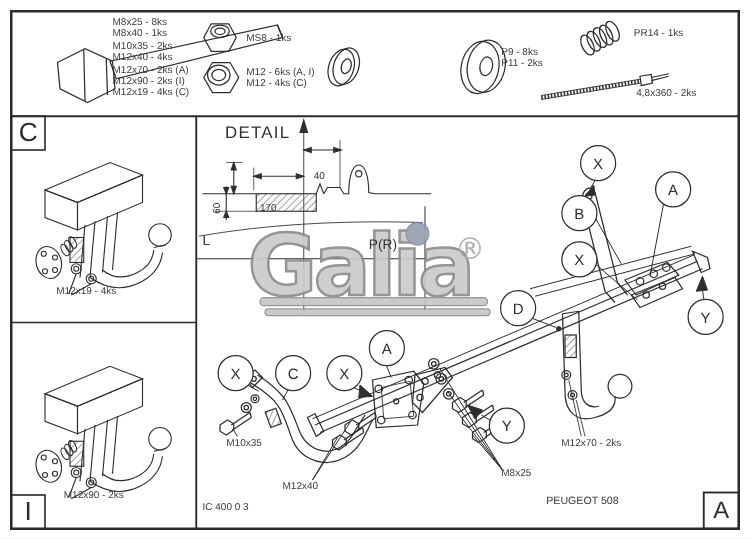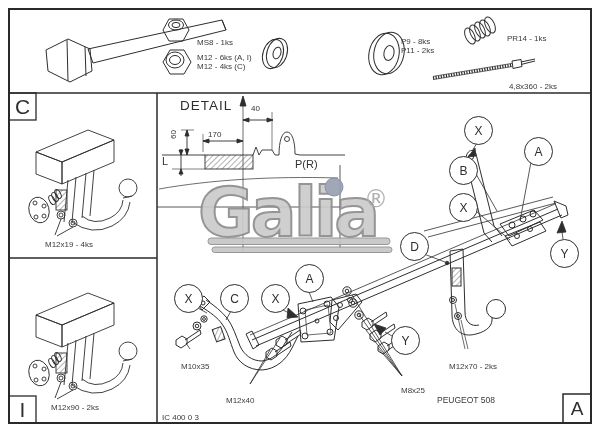--- a/index.html
+++ b/index.html
@@ -1,24 +1,24 @@
 <!DOCTYPE html>
 <html><head>
 <meta charset="utf-8">
 <style>
   html,body{margin:0;padding:0;background:#e8e8e8;}
   .sheet{
     position:relative;width:600px;height:431px;background:#ffffff;
     font-family:"Liberation Sans",sans-serif;color:#3a3a3a;overflow:hidden;
   }
   .sheet svg{position:absolute;left:0;top:0;}
-  .lbl{position:absolute;font-size:8px;line-height:9.4px;white-space:nowrap;color:#3a3a3a;margin-top:12px;}
+  .lbl{position:absolute;font-size:8px;line-height:9.4px;white-space:nowrap;color:#3a3a3a;}
   .stack{position:absolute;}
   .stack div{font-size:8px;line-height:9.4px;white-space:nowrap;color:#3a3a3a;}
-  .dim{position:absolute;font-size:8px;white-space:nowrap;color:#333;}
+  .dim{position:absolute;font-size:8px;white-space:nowrap;color:#333;margin-top:32px;}
   .big{font-size:11px;}
   .detail-title{position:absolute;font-size:13.5px;letter-spacing:1px;color:#2f2f2f;}
   .rot{transform:rotate(-90deg);transform-origin:center center;}
   .callout{
     position:absolute;width:27px;height:27px;border:1.2px solid #2e2e2e;border-radius:50%;
     background:#fff;display:flex;align-items:center;justify-content:center;
     font-size:12px;color:#2e2e2e;
   }
   .panel-letter{
     position:absolute;display:flex;align-items:center;justify-content:center;
@@ -274,20 +274,29 @@
       <path d="M309,292 L313,302"></path>
       <path d="M392,336 L385,332"></path>
           <polygon points="374,324 386,328 380,335" fill="#2e2e2e"></polygon>
       <path d="M190,349 L186,343"></path>
       <path d="M250,384 L270,350 M250,384 L280,338"></path>
       <path d="M402,376 L352,295 M402,376 L358,313 M402,376 L366,330 M402,376 L378,348"></path>
     </g>
   </g>
 </svg>
 
+<div class="stack" style="left:90px;top:13px">
+  <div>M8x25 - 8ks</div>
+  <div>M8x40 - 1ks</div>
+  <div>M10x35 - 2ks</div>
+  <div>M12x40 - 4ks</div>
+  <div>M12x70 - 2ks (A)</div>
+  <div>M12x90 - 2ks (I)</div>
+  <div>M12x19 - 4ks (C)</div>
+</div>
 <div class="lbl" style="left:197px;top:26px">MS8 - 1ks</div>
 <div class="stack" style="left:197px;top:53px">
   <div>M12 - 6ks (A, I)</div>
   <div>M12 - 4ks (C)</div>
 </div>
 <div class="stack" style="left:401px;top:37px">
   <div>P9 - 8ks</div>
   <div>P11 - 2ks</div>
 </div>
 <div class="lbl" style="left:507px;top:22px">PR14 - 1ks</div>

